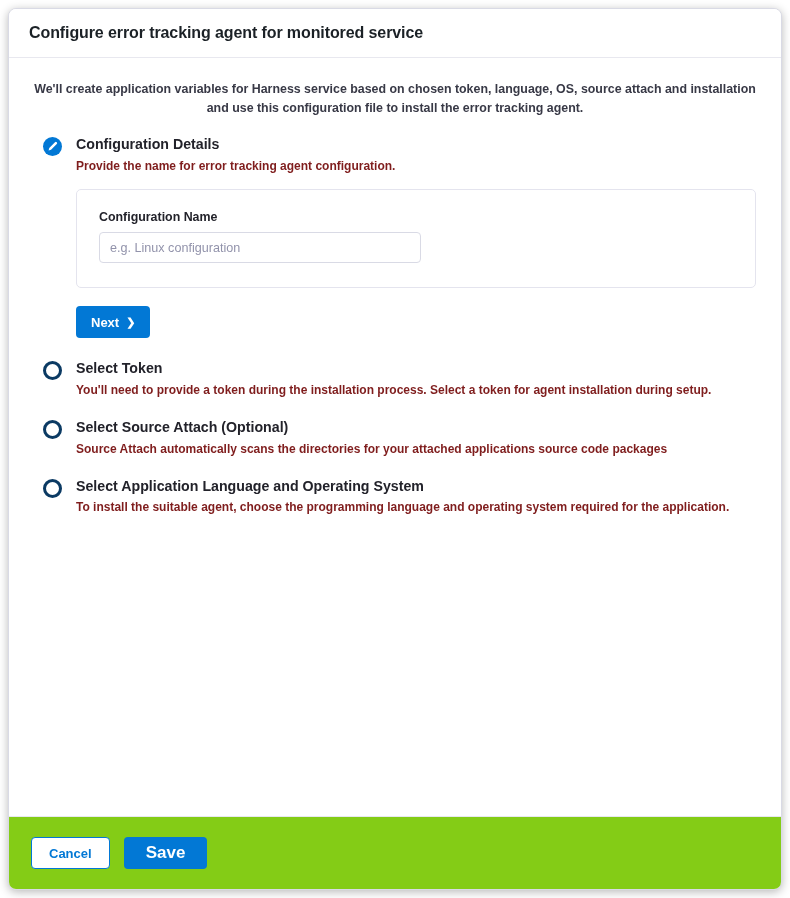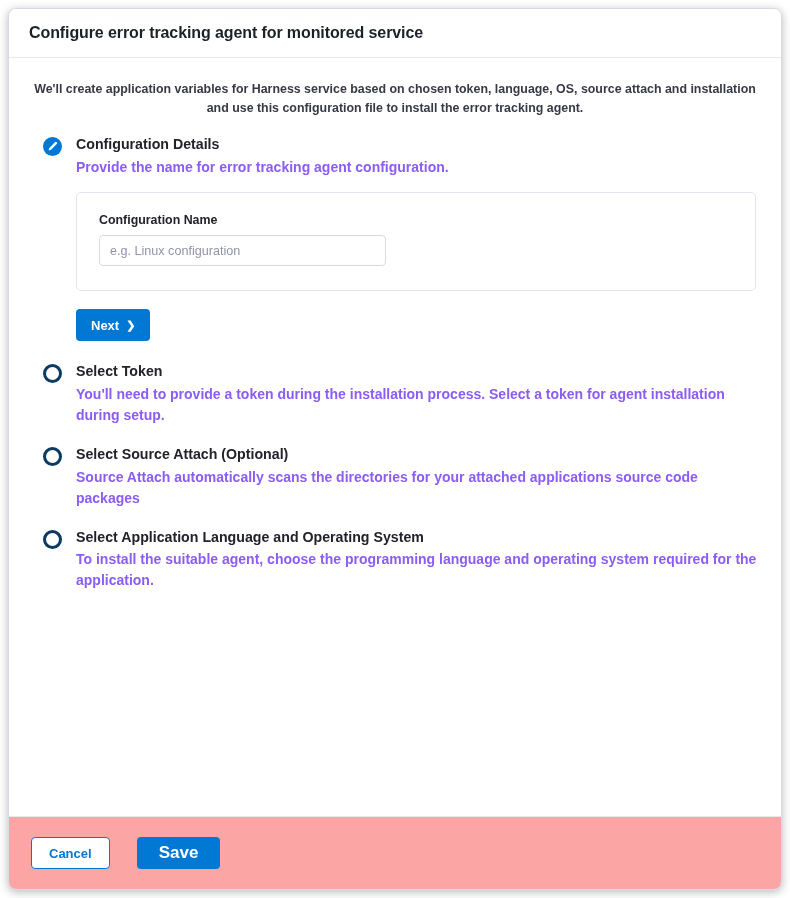--- a/index.html
+++ b/index.html
@@ -113,22 +113,22 @@
     background: #ffffff;
   }
 
   .step-title {
     font-size: 14.2px;
     font-weight: bold;
     color: #22222a;
     line-height: 1.25;
   }
   .step-desc {
-    font-size: 14px;
-    color: #8b5cf6;
+    font-size: 12px;
+    color: #7f1d1d;
     line-height: 1.5;
     margin-top: 3px;
     font-weight: bold;
   }
 
   
   .config-card {
     margin-top: 14px;
     margin-left: 0;
     width: 680px;
@@ -138,21 +138,21 @@
     background: #ffffff;
     padding: 20px 22px 24px 22px;
   }
   .field-label {
     font-size: 12.4px;
     color: #22222a;
     font-weight: bold;
     margin-bottom: 8px;
   }
   .text-input {
-    width: 287px;
+    width: 322px;
     height: 31px;
     box-sizing: border-box;
     border: 1px solid #d9dae5;
     border-radius: 4px;
     background: #ffffff;
     padding: 0 10px;
     font-size: 12.6px;
     color: #22222a;
     font-family: "Liberation Sans", sans-serif;
     outline: none;
@@ -187,22 +187,22 @@
 
   
   .dialog-footer {
     height: 73px;
     min-height: 73px;
     box-sizing: border-box;
     border-top: 1px solid #e8e8ef;
     display: flex;
     align-items: center;
     padding: 0 22px;
-    gap: 27px;
-    background: #fca5a5;
+    gap: 14px;
+    background: #84cc16;
   }
   .btn-cancel {
     background: #ffffff;
     color: #0278d5;
     border: 1px solid #0278d5;
     height: 32px;
     padding: 0 17px;
     font-size: 13px;
   }
   .btn-save {

